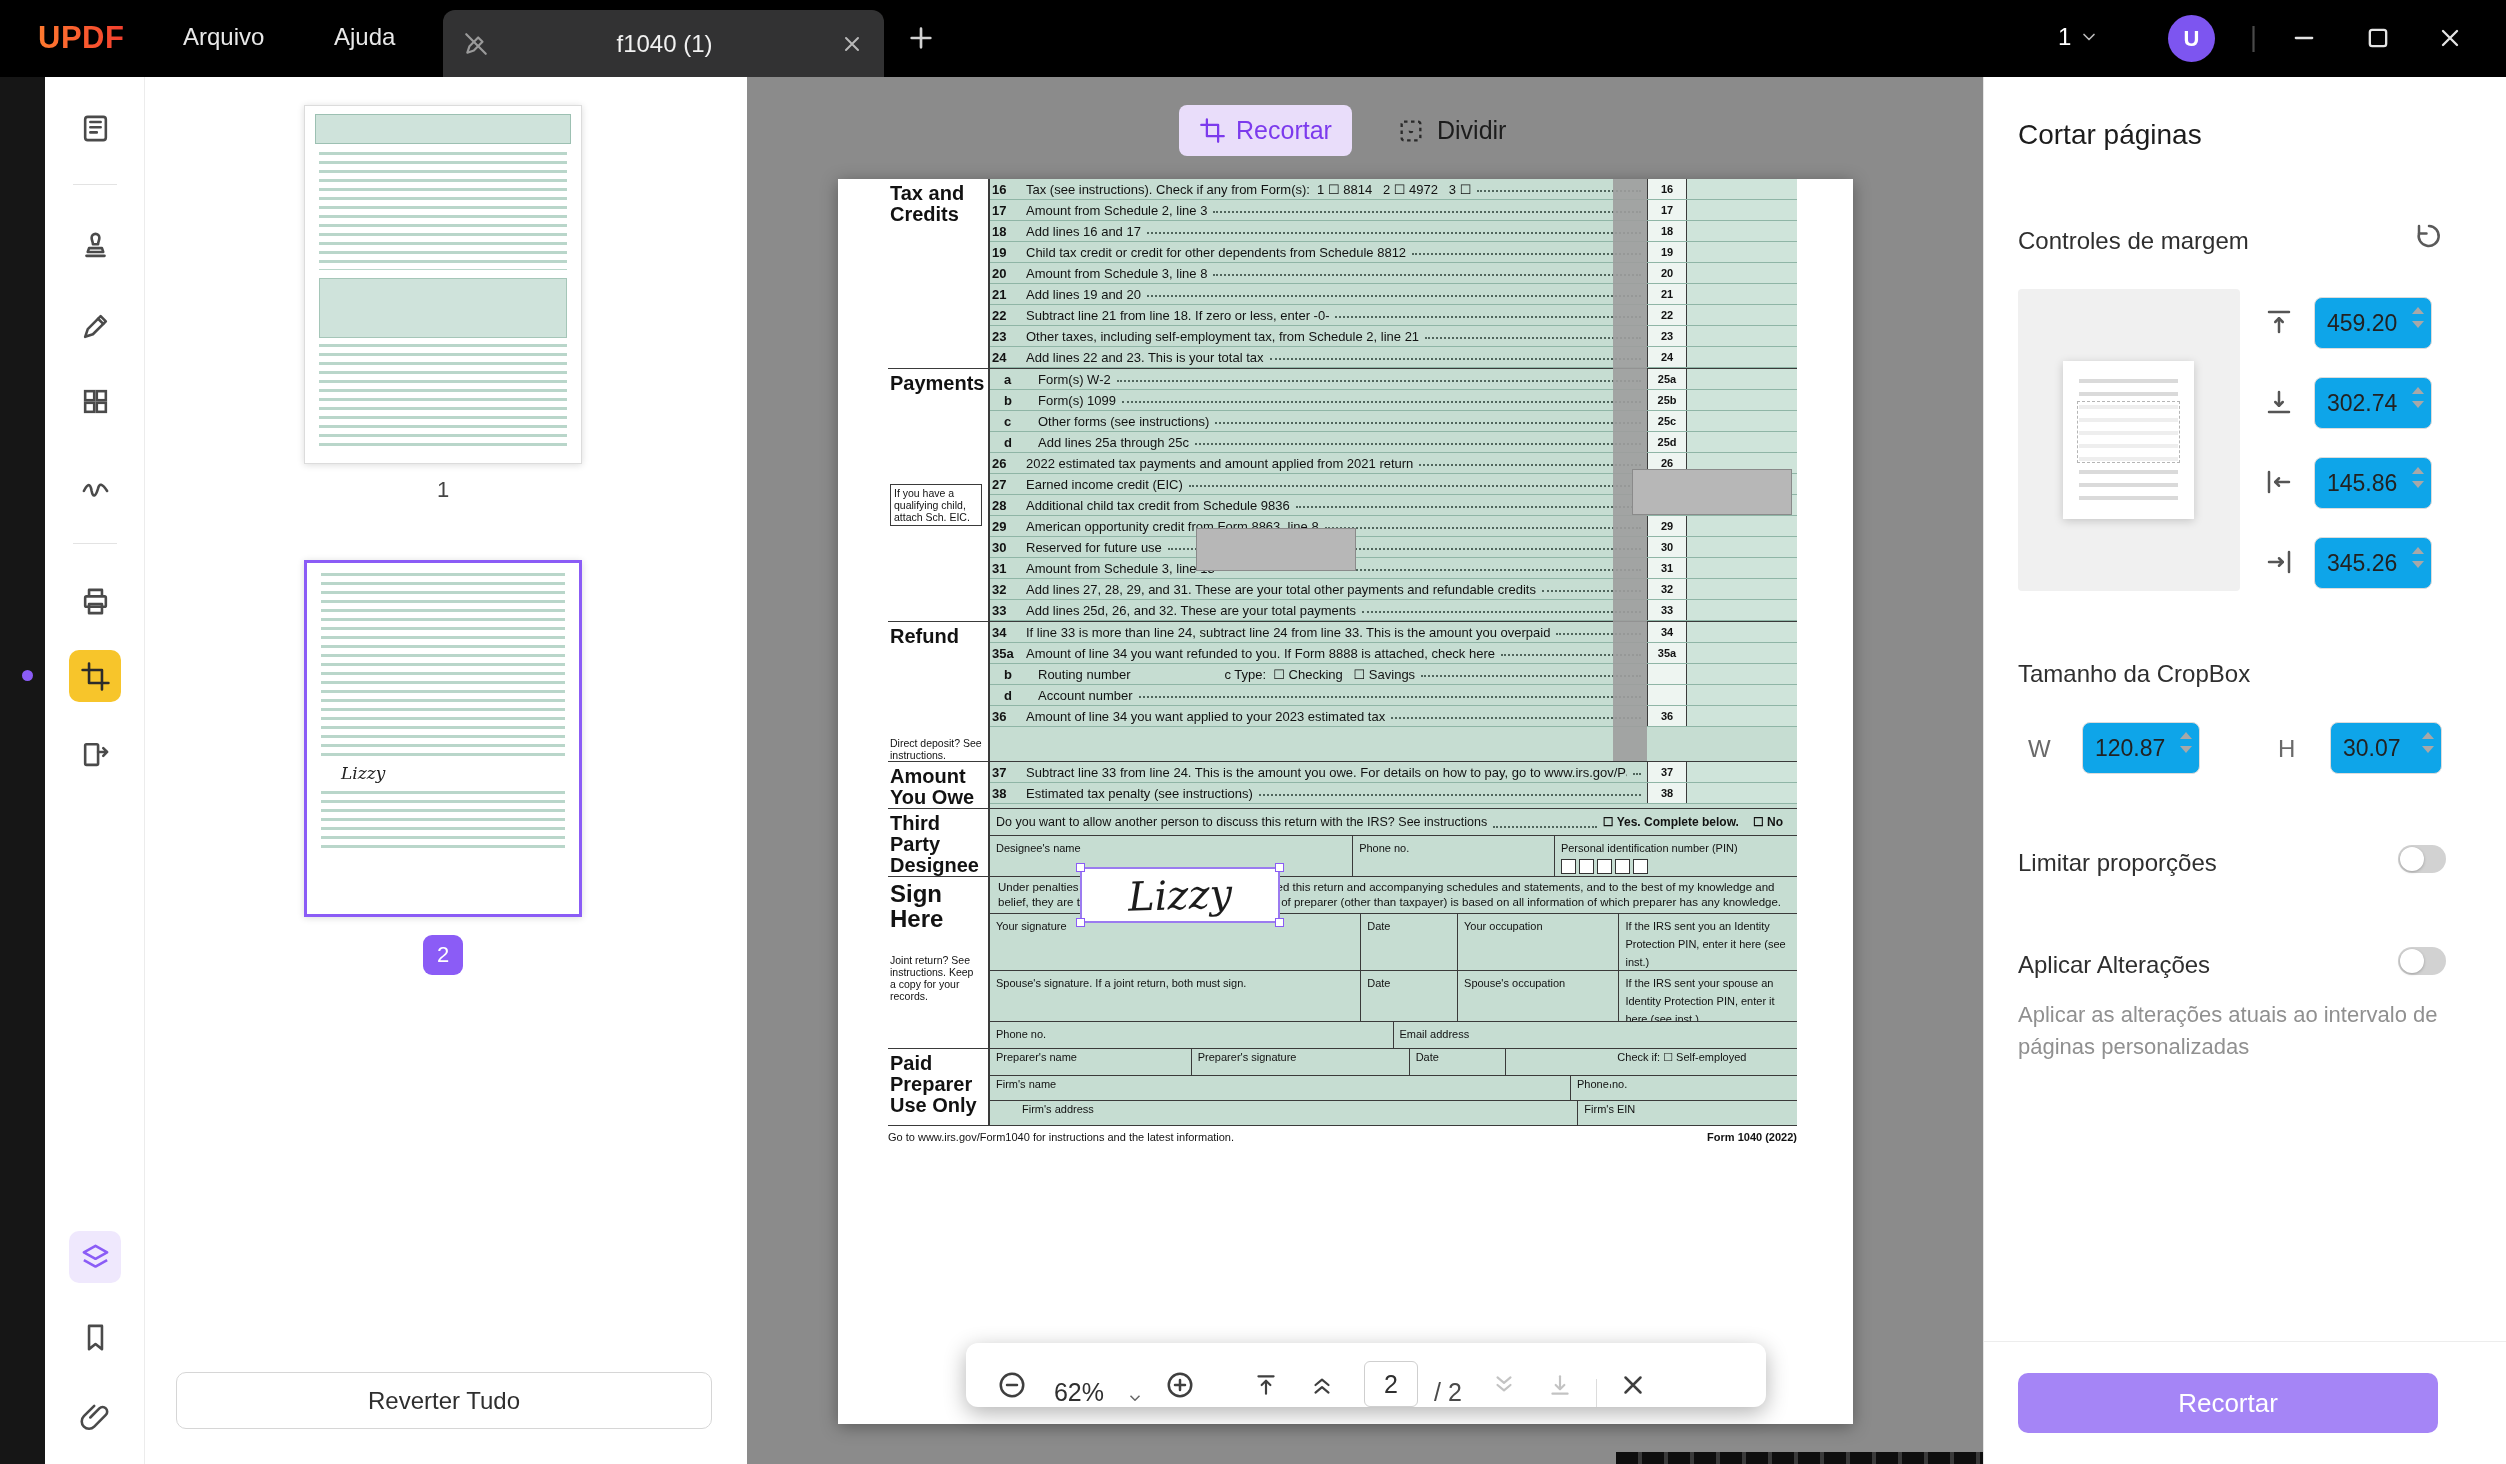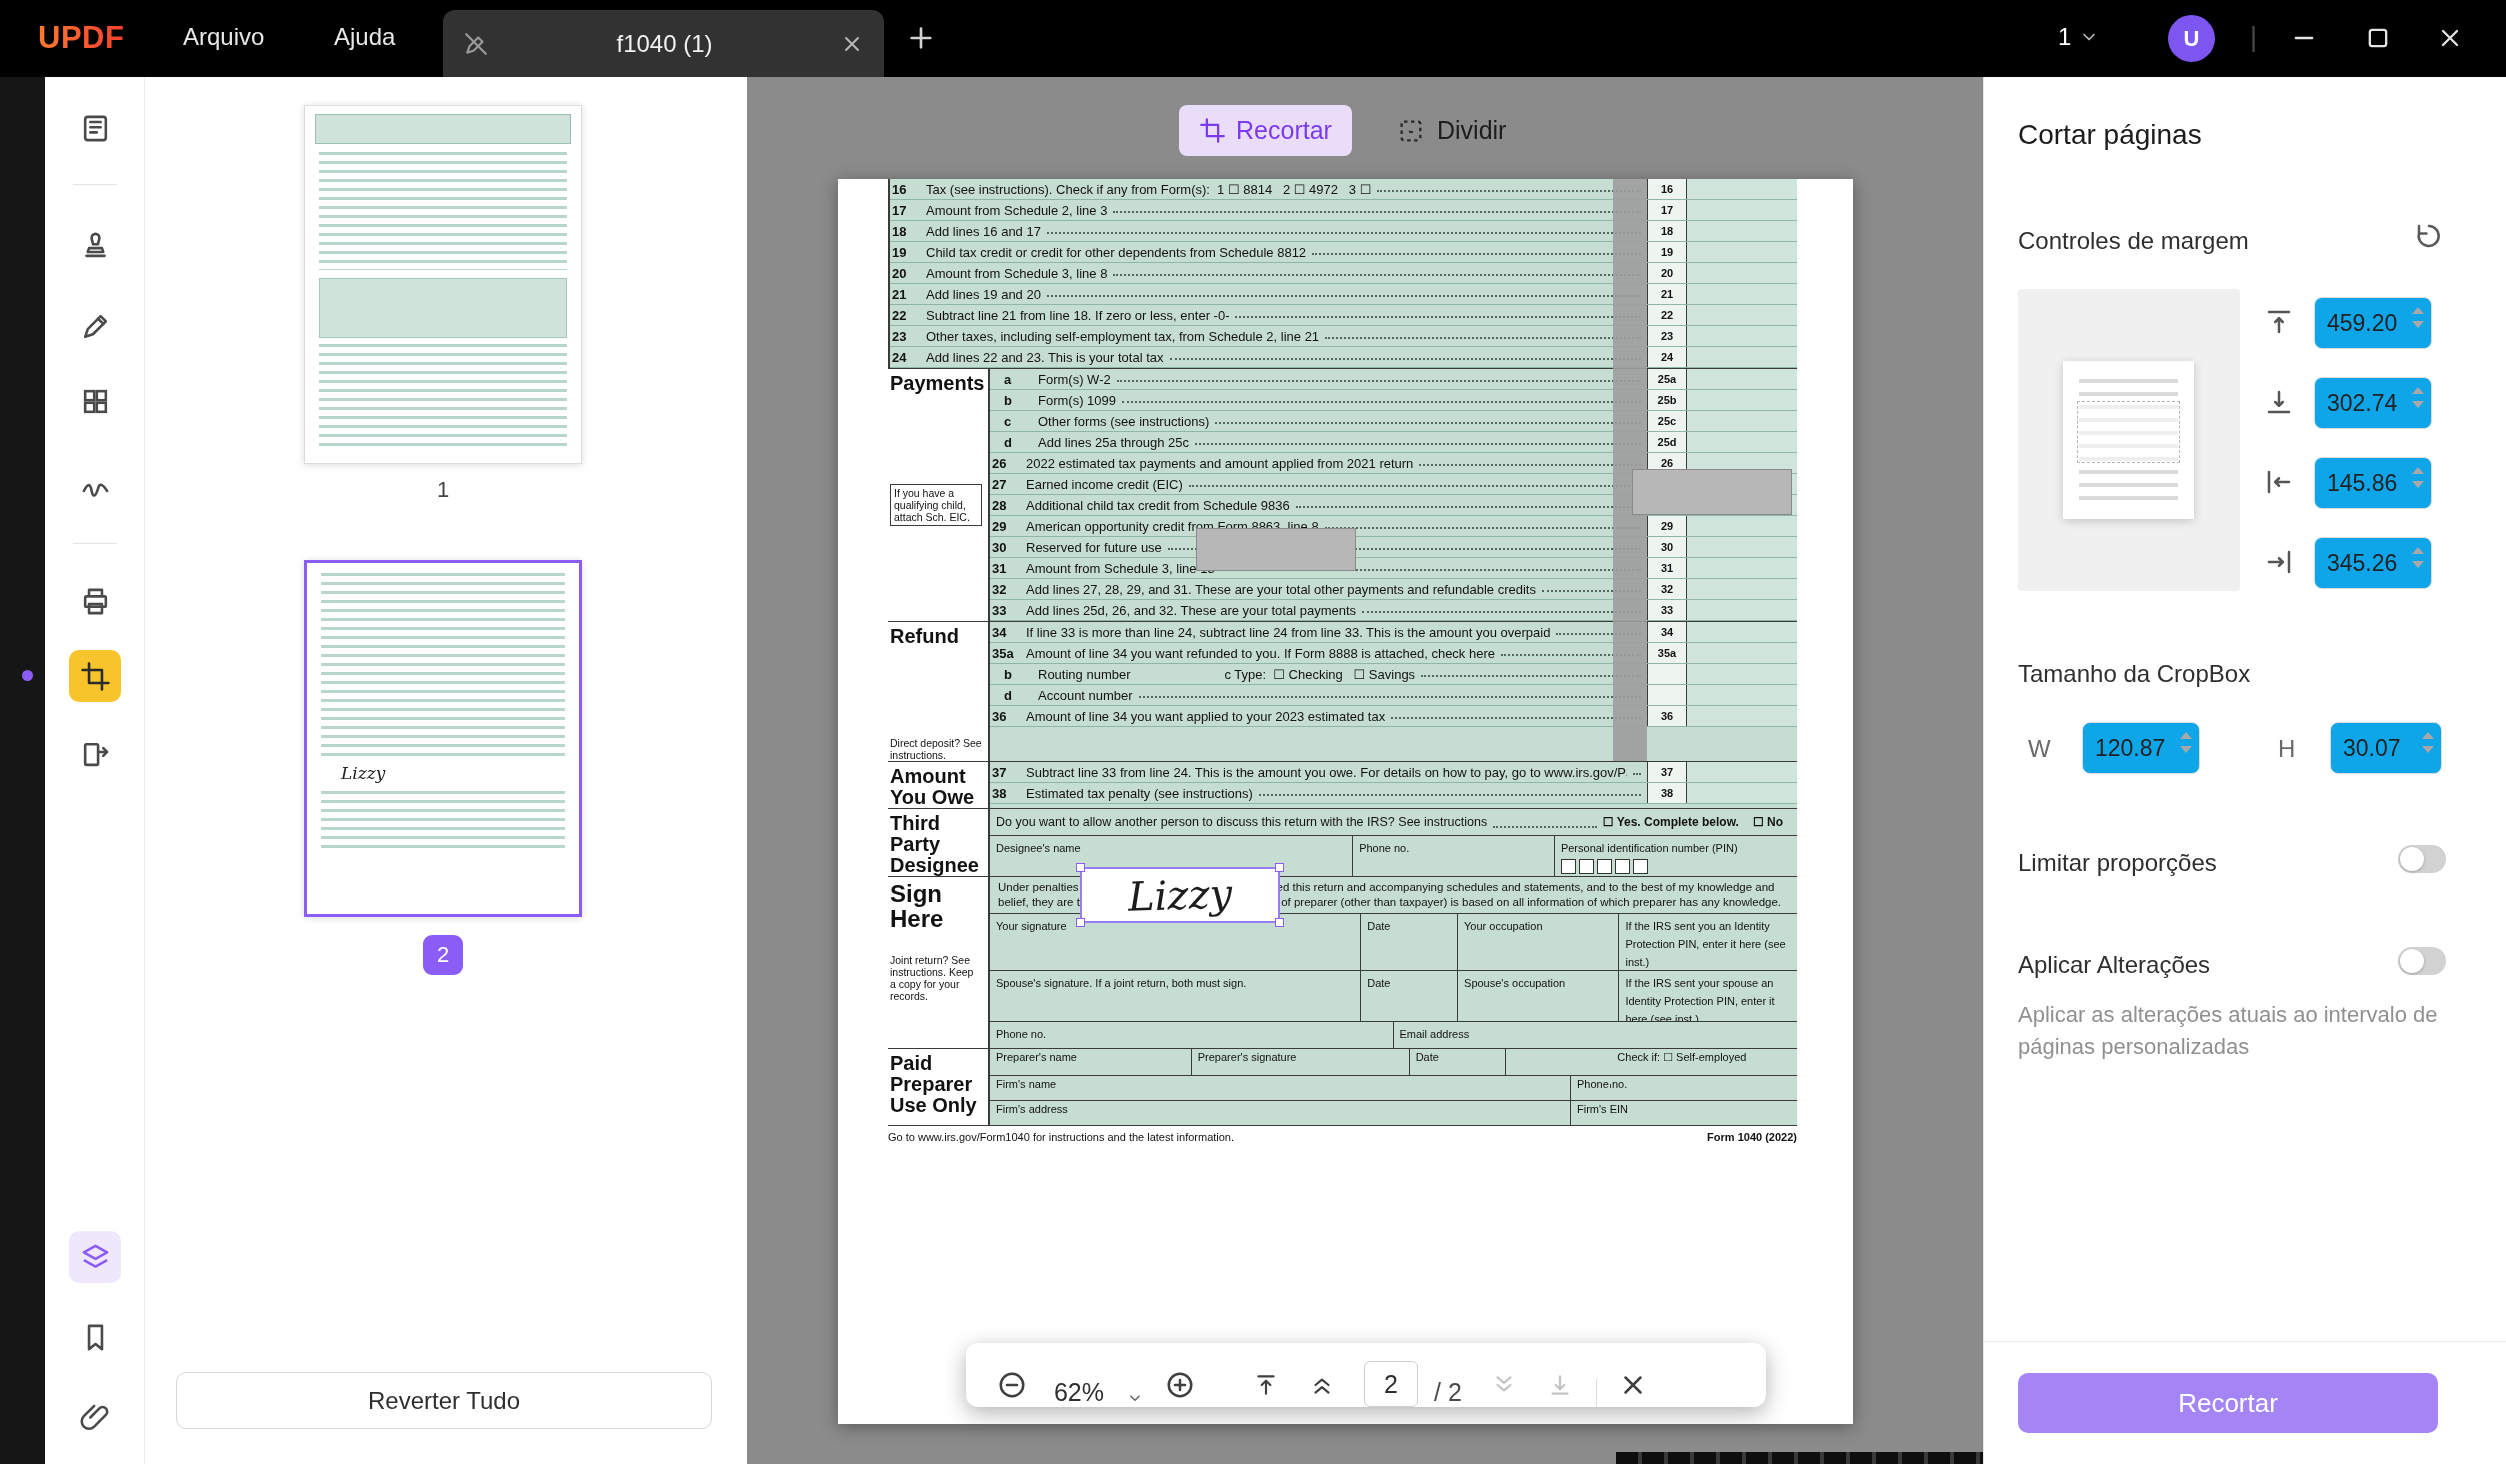--- a/index.html
+++ b/index.html
@@ -98,21 +98,21 @@
   .sig1{height:56px;} .sig2{height:50px;} .sig3{height:26px;}
   .w46{width:46%;} .w12{width:12%;} .w20{width:20%;} .w22{width:22%;} .w50{width:50%;}
   .pinboxes{display:flex;gap:3px;margin-top:3px;}
   .pb{width:13px;height:13px;border:1px solid #333;background:#fff;display:inline-block;}
   
   .prow{display:flex;border-bottom:1px solid #3a3a3a;}
   .prow:last-child{border-bottom:none;}
   .pcell{border-right:1px solid #3a3a3a;padding:2px 6px;box-sizing:border-box;overflow:hidden;font-size:11px;}
   .pcell:last-child{border-right:none;}
   .p25{width:25%;} .p27{width:27%;} .p12{width:12%;} .p13{width:13%;margin-top:35px;} .p23{width:23%;} .p72{width:72%;} .p28{width:28%;}
-  .pr1{height:26px;} .pr2{height:24px;} .pr3{height:24px;}
+  .pr1{height:26px;} .pr2{height:24px;} .pr3{height:24px;padding-left:26px;}
   .ffooter{display:flex;align-items:center;padding:5px 0;font-size:12px;}
   .spacer{flex:1;}
 
   
   .ov{position:absolute;background:#9d9d9d;}
   .ov.strip{left:775px;top:0;width:34px;height:582px;opacity:.9;}
   .ov.b1{left:794px;top:290px;width:160px;height:46px;background:#b7b7b7;border:1px solid #8a8a8a;box-sizing:border-box;}
   .ov.b2{left:358px;top:349px;width:160px;height:43px;background:#b7b7b7;border:1px solid #8a8a8a;box-sizing:border-box;}
   .sig-select{position:absolute;left:242px;top:688px;width:200px;height:56px;background:#fff;border:2px solid #9b7bf0;
     display:flex;align-items:center;justify-content:center;box-sizing:border-box;}
@@ -332,20 +332,23 @@
         <rect x="4" y="4" width="16" height="16" rx="2"></rect>
         <circle cx="12" cy="12" r="1"></circle>
       </svg>
     <span>Dividir</span>
   </div>
 
   <div class="doc">
     <div class="formwrap">
       <div id="form-sections">
           <div class="fsec">
+            <div class="flabel">
+              <div class="flabel-text">Tax and Credits</div>
+            </div>
             <div class="frows">
               <div class="frow">
                 <span class="fnum">16</span>
                 <span class="ftext">Tax (see instructions). Check if any from Form(s):  1 ☐ 8814   2 ☐ 4972   3 ☐</span>
                 <span class="fleader"></span>
                 <span class="fbox">16</span>
                 <span class="famt"></span>
               </div>
               <div class="frow">
                 <span class="fnum">17</span>

